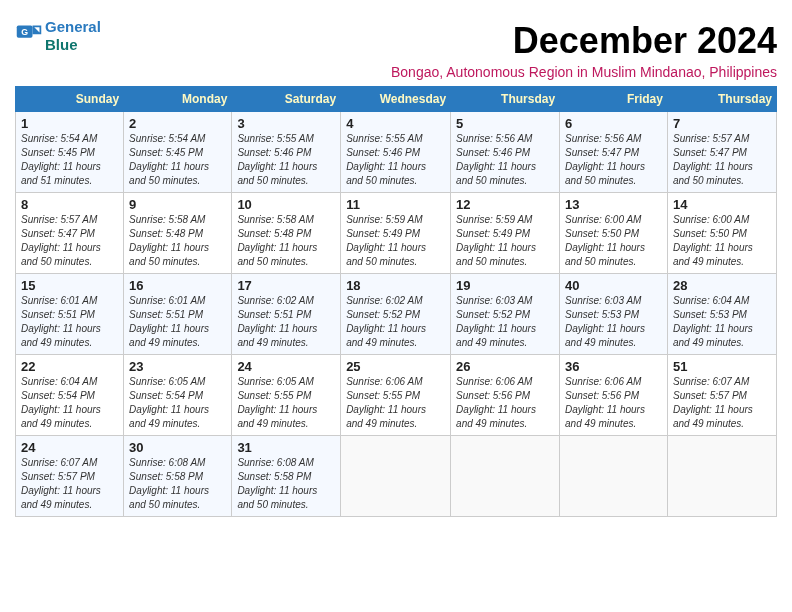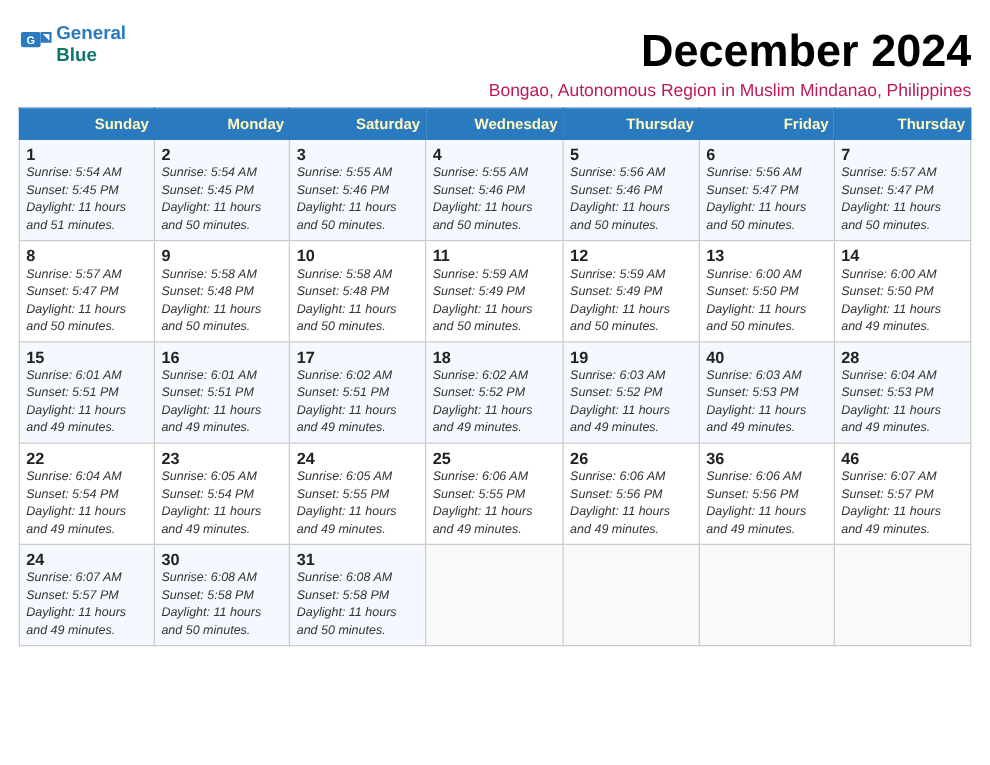--- a/index.html
+++ b/index.html
@@ -178,21 +178,21 @@
         <td><span class="day-num">23</span>
 <span class="day-info">Sunrise: 6:05 AM<br>Sunset: 5:54 PM<br>Daylight: 11 hours and 49 minutes.</span></td>
         <td><span class="day-num">24</span>
 <span class="day-info">Sunrise: 6:05 AM<br>Sunset: 5:55 PM<br>Daylight: 11 hours and 49 minutes.</span></td>
         <td><span class="day-num">25</span>
 <span class="day-info">Sunrise: 6:06 AM<br>Sunset: 5:55 PM<br>Daylight: 11 hours and 49 minutes.</span></td>
         <td><span class="day-num">26</span>
 <span class="day-info">Sunrise: 6:06 AM<br>Sunset: 5:56 PM<br>Daylight: 11 hours and 49 minutes.</span></td>
         <td><span class="day-num">36</span>
 <span class="day-info">Sunrise: 6:06 AM<br>Sunset: 5:56 PM<br>Daylight: 11 hours and 49 minutes.</span></td>
-        <td><span class="day-num">46</span>
+        <td><span class="day-num">51</span>
 <span class="day-info">Sunrise: 6:07 AM<br>Sunset: 5:57 PM<br>Daylight: 11 hours and 49 minutes.</span></td>
       </tr>
       <tr>
         <td><span class="day-num">24</span>
 <span class="day-info">Sunrise: 6:07 AM<br>Sunset: 5:57 PM<br>Daylight: 11 hours and 49 minutes.</span></td>
         <td><span class="day-num">30</span>
 <span class="day-info">Sunrise: 6:08 AM<br>Sunset: 5:58 PM<br>Daylight: 11 hours and 50 minutes.</span></td>
         <td><span class="day-num">31</span>
 <span class="day-info">Sunrise: 6:08 AM<br>Sunset: 5:58 PM<br>Daylight: 11 hours and 50 minutes.</span></td>
         <td class="empty-cell"></td>

